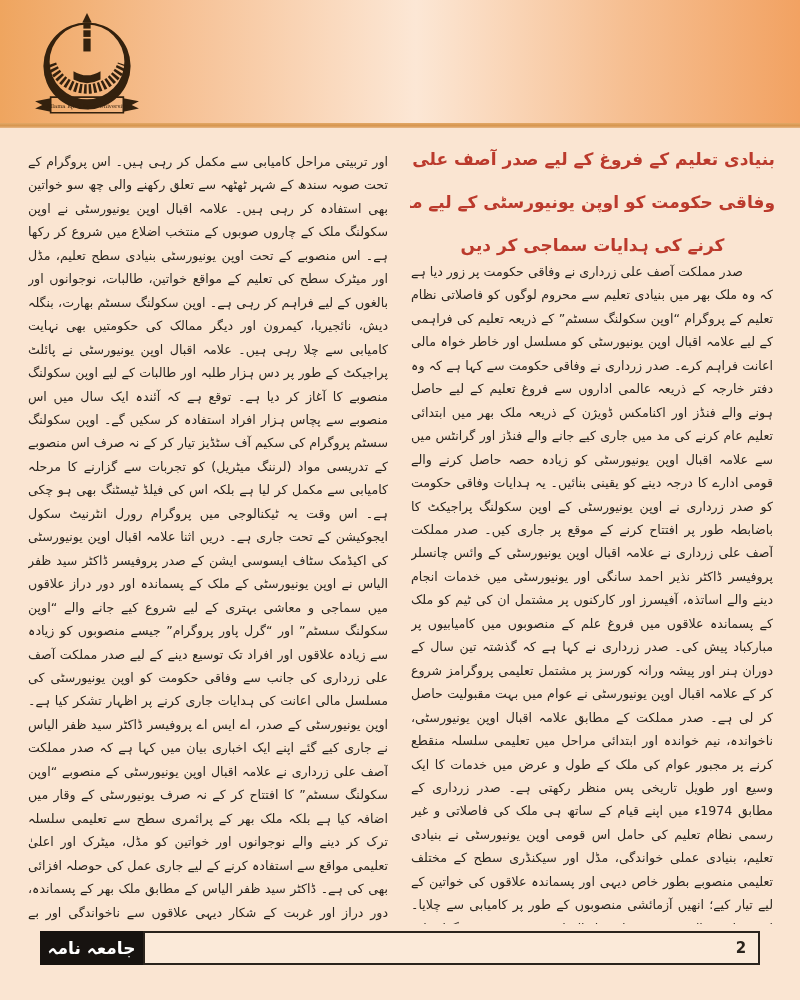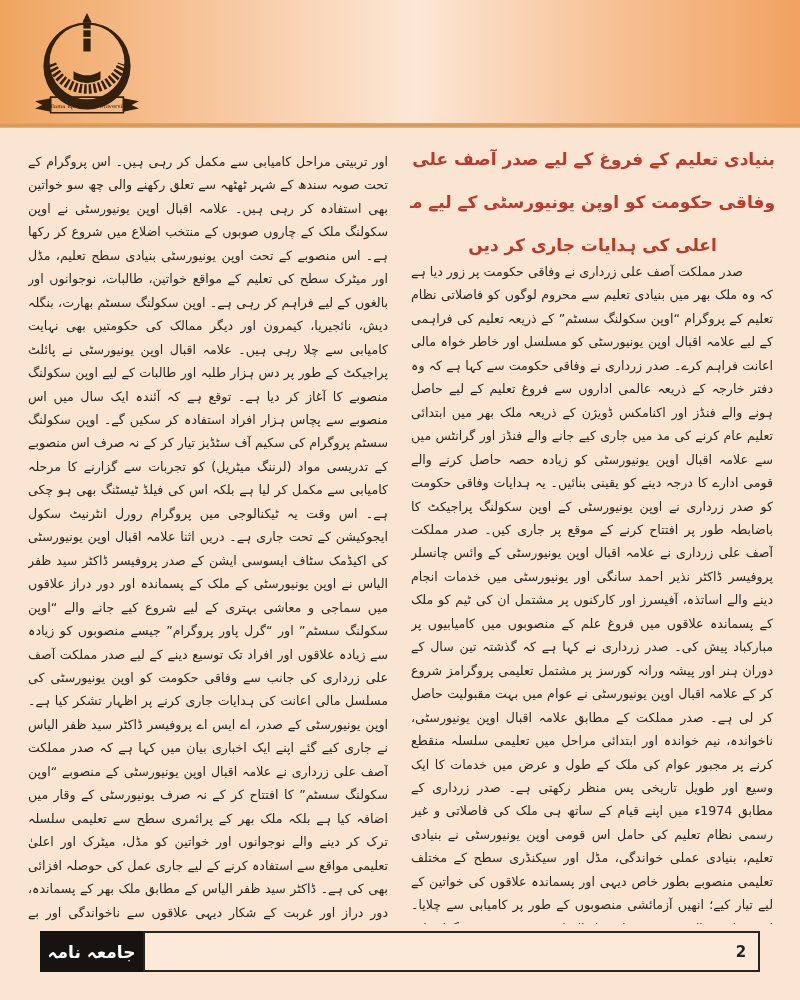--- a/index.html
+++ b/index.html
@@ -41,21 +41,21 @@
     font-size:12.6px;
     line-height:23.45px;
     text-align:justify;
     overflow:hidden;
   }
   .col-start   { right:27px;  top:260px; width:362px; height:664px; }
   .col-start p { text-indent:30px; }
   .col-cont    { right:412px; top:150px; width:360px; height:774px; }
   
   .footer-bar {
-    position:absolute; left:40px; top:931px; width:720px; height:41px;
+    position:absolute; left:40px; top:931px; width:720px; height:34px;
     display:flex; flex-direction:row-reverse; align-items:stretch;
   }
   .masthead-box {
     width:103px; background:#171310; color:#ffffff;
     display:flex; align-items:center; justify-content:center;
     font-size:17px; font-weight:bold; flex:0 0 auto;
   }
   .footer-strip {
     flex:1 1 auto; background:#fbead9;
     border:2px solid #2a241d; border-right:none;
@@ -95,21 +95,21 @@
       <path d="M30,82 L100,82 L100,97 L30,97 Z" fill="none" stroke="#33210e" stroke-width="1.6"></path>
       <path fill="#33210e" d="M30,83 L15,86 L22,89.5 L15,93 L30,96 Z"></path>
       <path fill="#33210e" d="M100,83 L115,86 L108,89.5 L115,93 L100,96 Z"></path>
       <text x="65" y="92" text-anchor="middle" font-size="5.2" font-family="DejaVu Serif, serif" fill="#33210e">Allama Iqbal Open University</text>
     </svg>
   </div>
 
   <div class="headline">
     <span class="hl-line">بنیادی تعلیم کے فروغ کے لیے صدر آصف علی زرداری نے</span>
     <span class="hl-line">وفاقی حکومت کو اوپن یونیورسٹی کے لیے متواتر فنڈز فراہم</span>
-    <span class="hl-line">اعلی کی ہدایات جاری کر دیں</span>
+    <span class="hl-line">کرنے کی ہدایات سماجی کر دیں</span>
   </div>
 
   <div class="col col-start">
     <p>صدر مملکت آصف علی زرداری نے وفاقی حکومت پر زور دیا ہے کہ وہ ملک بھر میں بنیادی تعلیم سے محروم لوگوں کو فاصلاتی نظام تعلیم کے پروگرام “اوپن سکولنگ سسٹم” کے ذریعہ تعلیم کی فراہمی کے لیے علامہ اقبال اوپن یونیورسٹی کو مسلسل اور خاطر خواہ مالی اعانت فراہم کرے۔ صدر زرداری نے وفاقی حکومت سے کہا ہے کہ وہ دفتر خارجہ کے ذریعہ عالمی اداروں سے فروغ تعلیم کے لیے حاصل ہونے والے فنڈز اور اکنامکس ڈویژن کے ذریعہ ملک بھر میں ابتدائی تعلیم عام کرنے کی مد میں جاری کیے جانے والے فنڈز اور گرانٹس میں سے علامہ اقبال اوپن یونیورسٹی کو زیادہ حصہ حاصل کرنے والے قومی ادارے کا درجہ دینے کو یقینی بنائیں۔ یہ ہدایات وفاقی حکومت کو صدر زرداری نے اوپن یونیورسٹی کے اوپن سکولنگ پراجیکٹ کا باضابطہ طور پر افتتاح کرنے کے موقع پر جاری کیں۔ صدر مملکت آصف علی زرداری نے علامہ اقبال اوپن یونیورسٹی کے وائس چانسلر پروفیسر ڈاکٹر نذیر احمد سانگی اور یونیورسٹی میں خدمات انجام دینے والے اساتذہ، آفیسرز اور کارکنوں پر مشتمل ان کی ٹیم کو ملک کے پسماندہ علاقوں میں فروغ علم کے منصوبوں میں کامیابیوں پر مبارکباد پیش کی۔ صدر زرداری نے کہا ہے کہ گذشتہ تین سال کے دوران ہنر اور پیشہ ورانہ کورسز پر مشتمل تعلیمی پروگرامز شروع کر کے علامہ اقبال اوپن یونیورسٹی نے عوام میں بہت مقبولیت حاصل کر لی ہے۔ صدر مملکت کے مطابق علامہ اقبال اوپن یونیورسٹی، ناخواندہ، نیم خواندہ اور ابتدائی مراحل میں تعلیمی سلسلہ منقطع کرنے پر مجبور عوام کی ملک کے طول و عرض میں خدمات کا ایک وسیع اور طویل تاریخی پس منظر رکھتی ہے۔ صدر زرداری کے مطابق 1974ء میں اپنے قیام کے ساتھ ہی ملک کی فاصلاتی و غیر رسمی نظام تعلیم کی حامل اس قومی اوپن یونیورسٹی نے بنیادی تعلیم، بنیادی عملی خواندگی، مڈل اور سیکنڈری سطح کے مختلف تعلیمی منصوبے بطور خاص دیہی اور پسماندہ علاقوں کی خواتین کے لیے تیار کیے؛ انھیں آزمائشی منصوبوں کے طور پر کامیابی سے چلایا۔ اسی طرح حال ہی میں علامہ اقبال اوپن یونیورسٹی نے گرل پاور پروگرام (پاکستان) کے نام سے ہنر اور پیشہ ورانہ کورسز پر مشتمل پرائمری سطح کا پروگرام مڈل سطح سے تعلیم چھوڑی ہوئی پسماندہ علاقوں کی کم عمر خواتین کے لیے ابتدائی طور پر چکوال اور وہاڑی میں شروع کیا ہے۔ اس پروگرام میں اب تک آٹھ ہزار چار سو کم عمر خواتین رجسٹرڈ ہو کر اپنے تعلیمی</p>
   </div>
 
   <div class="col col-cont">
     <p>اور تربیتی مراحل کامیابی سے مکمل کر رہی ہیں۔ اس پروگرام کے تحت صوبہ سندھ کے شہر ٹھٹھہ سے تعلق رکھنے والی چھ سو خواتین بھی استفادہ کر رہی ہیں۔ علامہ اقبال اوپن یونیورسٹی نے اوپن سکولنگ ملک کے چاروں صوبوں کے منتخب اضلاع میں شروع کر رکھا ہے۔ اس منصوبے کے تحت اوپن یونیورسٹی بنیادی سطح تعلیم، مڈل اور میٹرک سطح کی تعلیم کے مواقع خواتین، طالبات، نوجوانوں اور بالغوں کے لیے فراہم کر رہی ہے۔ اوپن سکولنگ سسٹم بھارت، بنگلہ دیش، نائجیریا، کیمرون اور دیگر ممالک کی حکومتیں بھی نہایت کامیابی سے چلا رہی ہیں۔ علامہ اقبال اوپن یونیورسٹی نے پائلٹ پراجیکٹ کے طور پر دس ہزار طلبہ اور طالبات کے لیے اوپن سکولنگ منصوبے کا آغاز کر دیا ہے۔ توقع ہے کہ آئندہ ایک سال میں اس منصوبے سے پچاس ہزار افراد استفادہ کر سکیں گے۔ اوپن سکولنگ سسٹم پروگرام کی سکیم آف سٹڈیز تیار کر کے نہ صرف اس منصوبے کے تدریسی مواد (لرننگ میٹریل) کو تجربات سے گزارنے کا مرحلہ کامیابی سے مکمل کر لیا ہے بلکہ اس کی فیلڈ ٹیسٹنگ بھی ہو چکی ہے۔ اس وقت یہ ٹیکنالوجی میں پروگرام رورل انٹرنیٹ سکول ایجوکیشن کے تحت جاری ہے۔ دریں اثنا علامہ اقبال اوپن یونیورسٹی کی اکیڈمک سٹاف ایسوسی ایشن کے صدر پروفیسر ڈاکٹر سید ظفر الیاس نے اوپن یونیورسٹی کے ملک کے پسماندہ اور دور دراز علاقوں میں سماجی و معاشی بہتری کے لیے شروع کیے جانے والے “اوپن سکولنگ سسٹم” اور “گرل پاور پروگرام” جیسے منصوبوں کو زیادہ سے زیادہ علاقوں اور افراد تک توسیع دینے کے لیے صدر مملکت آصف علی زرداری کی جانب سے وفاقی حکومت کو اوپن یونیورسٹی کی مسلسل مالی اعانت کی ہدایات جاری کرنے پر اظہار تشکر کیا ہے۔ اوپن یونیورسٹی کے صدر، اے ایس اے پروفیسر ڈاکٹر سید ظفر الیاس نے جاری کیے گئے اپنے ایک اخباری بیان میں کہا ہے کہ صدر مملکت آصف علی زرداری نے علامہ اقبال اوپن یونیورسٹی کے منصوبے “اوپن سکولنگ سسٹم” کا افتتاح کر کے نہ صرف یونیورسٹی کے وقار میں اضافہ کیا ہے بلکہ ملک بھر کے پرائمری سطح سے تعلیمی سلسلہ ترک کر دینے والے نوجوانوں اور خواتین کو مڈل، میٹرک اور اعلیٰ تعلیمی مواقع سے استفادہ کرنے کے لیے جاری عمل کی حوصلہ افزائی بھی کی ہے۔ ڈاکٹر سید ظفر الیاس کے مطابق ملک بھر کے پسماندہ، دور دراز اور غربت کے شکار دیہی علاقوں سے ناخواندگی اور بے روزگاری کے خاتمے کے لیے نہایت منفرد اور میگا پراجیکٹس کی تیاری اور ان پر کامیابی سے عملدرآمد کرانے کا اعزاز موجودہ وائس چانسلر پروفیسر ڈاکٹر نذیر احمد سانگی کو حاصل ہے کیونکہ قومی ترقی کے ان اہم منصوبوں کا آغاز اور تکمیل ڈاکٹر سانگی کی رات دن کی متواتر اور انتھک محنت کے بغیر کسی طور بھی ممکن نہیں تھا۔</p>
   </div>
 

